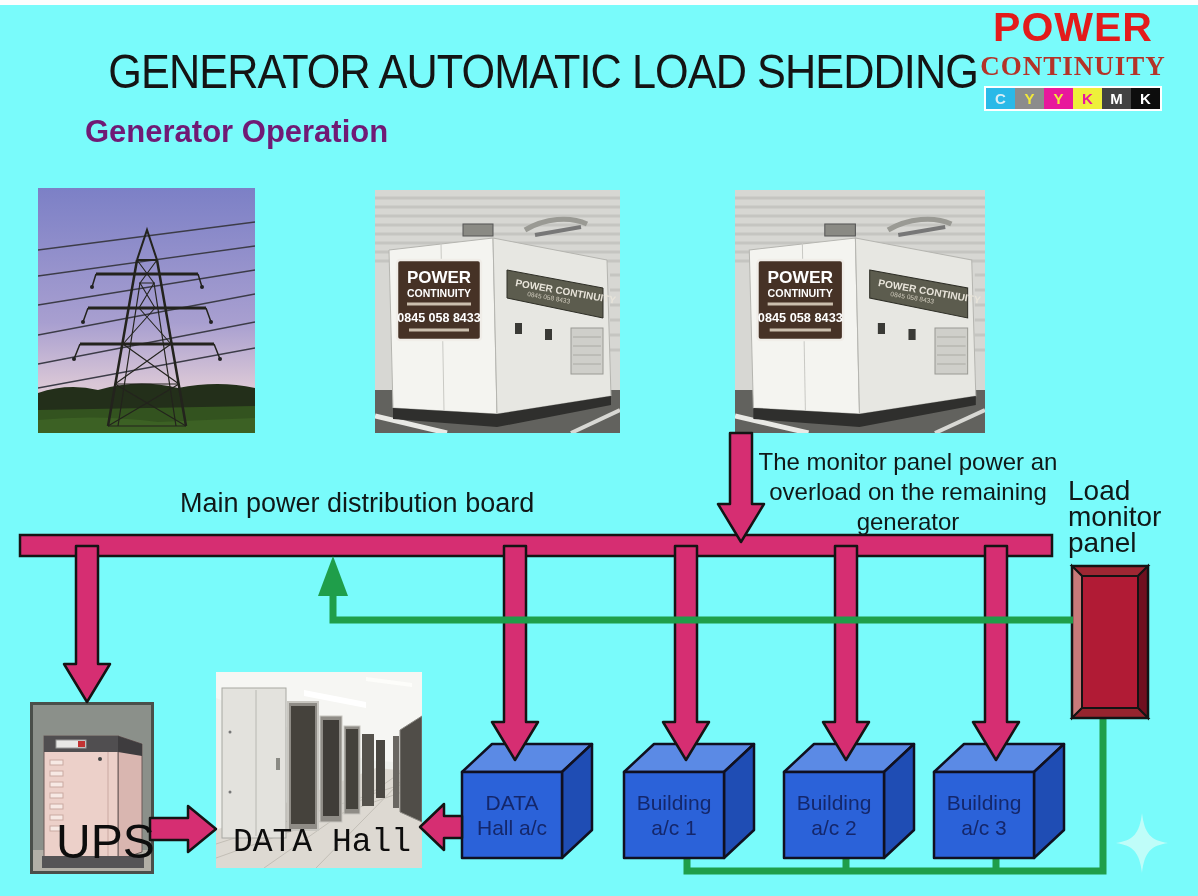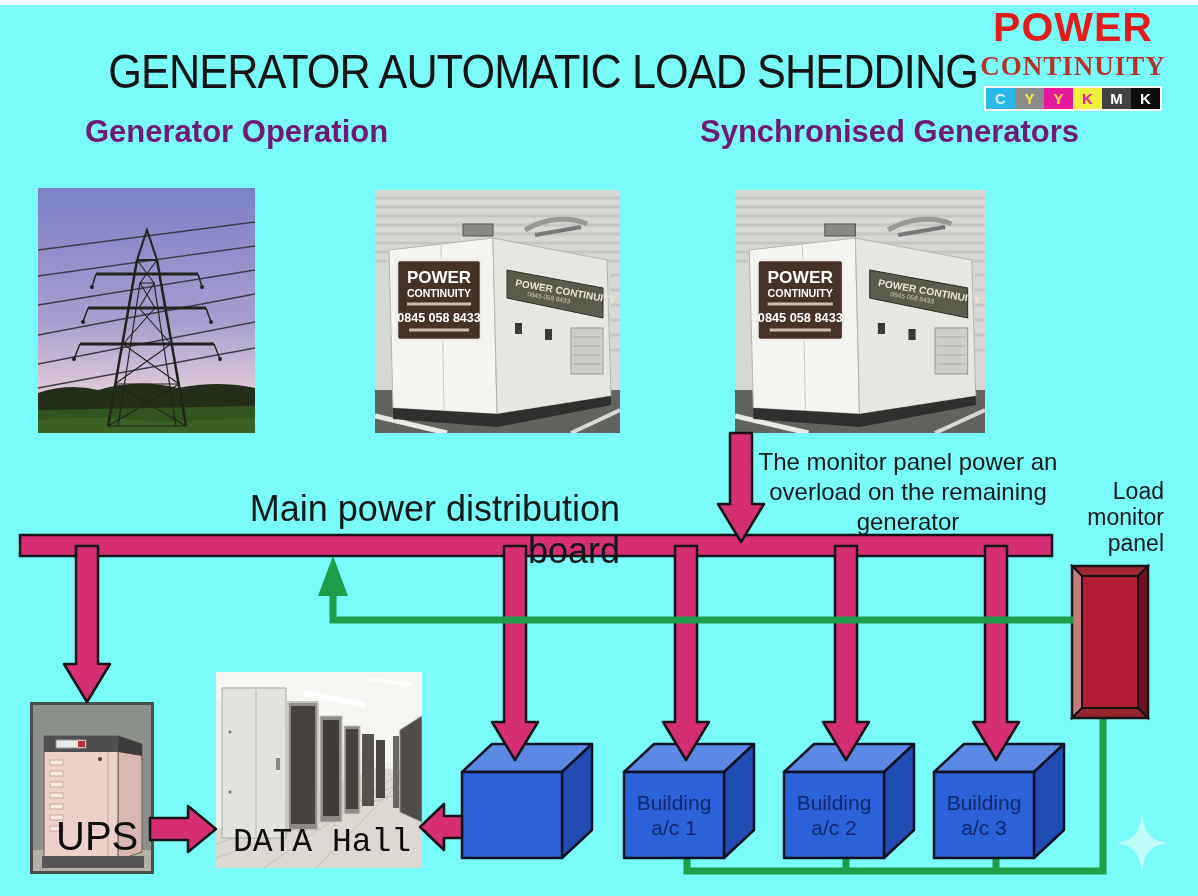--- a/index.html
+++ b/index.html
@@ -15,24 +15,24 @@
   #logo{left:978px;top:6px;width:190px;text-align:center;z-index:3;}
   #logo-power{font-weight:800;font-size:41px;letter-spacing:1px;line-height:1.05;}
   #logo-continuity{font-family:"Liberation Serif",serif;font-weight:700;font-size:27px;
     letter-spacing:1px;margin-top:2px;}
   .cmyk{display:flex;border:2px solid #fff;width:fit-content;margin:4px auto 0;}
   .cmyk span{width:29px;height:21px;display:flex;align-items:center;justify-content:center;
     font-weight:700;font-size:15px;}
   .heading{font-weight:700;font-size:31px;color:#701a75;white-space:nowrap;}
   #h-left{left:85px;top:114px;}
   #h-right{left:700px;top:114px;}
-  #main-board-lbl{left:180px;top:488px;width:440px;text-align:right;font-size:36px;}
+  #main-board-lbl{left:180px;top:488px;width:440px;text-align:left;font-size:27px;}
   #monitor-note{left:746px;top:447px;width:324px;text-align:center;font-size:24px;line-height:30px;}
-  #load-monitor-lbl{left:1068px;top:478px;width:96px;text-align:right;font-size:23px;line-height:26px;}
-  #ups-lbl{left:56px;top:814px;font-size:40px;color:#0d0d0d;text-align:right;}
+  #load-monitor-lbl{left:1068px;top:478px;width:96px;text-align:left;font-size:28px;line-height:26px;}
+  #ups-lbl{left:56px;top:814px;font-size:48px;color:#0d0d0d;text-align:right;}
   #hall-lbl{left:232px;top:824px;width:180px;text-align:center;font-size:33px;color:#0d0d0d;font-family:Liberation Mono, monospace;}
   .box-lbl{width:100px;text-align:center;font-size:21px;line-height:25px;
     white-space:pre-line;z-index:3;}
   
   .photo{z-index:1;}
   .photo svg{display:block;width:100%;height:100%;}
   #overlay{left:0;top:0;z-index:2;}
 </style>
 </head>
 <body>
@@ -208,21 +208,20 @@
       <span style="background-color: rgb(41, 185, 232); color: rgb(216, 238, 246);">C</span>
       <span style="background-color: rgb(140, 140, 140); color: rgb(242, 233, 58);">Y</span>
       <span style="background-color: rgb(232, 24, 156); color: rgb(242, 233, 58);">Y</span>
       <span style="background-color: rgb(238, 240, 58); color: rgb(232, 24, 156);">K</span>
       <span style="background-color: rgb(66, 66, 66); color: rgb(255, 255, 255);">M</span>
       <span style="background-color: rgb(13, 13, 13); color: rgb(255, 255, 255);">K</span>
     </div>
   </div>
 
   <div id="h-left" class="abs heading">Generator Operation</div>
-  <div id="h-right" class="abs heading">Synchronised Generators</div>
 
   <div class="abs photo" style="left:38px;top:188px;width:217px;height:245px;">
     <svg viewBox="0 0 217 245" preserveAspectRatio="none">
         <use href="#pylon-photo"></use>
       </svg>
   </div>
   <div class="abs photo" style="left:375px;top:190px;width:245px;height:243px;">
     <svg viewBox="0 0 245 243" preserveAspectRatio="none">
         <use href="#gen-photo"></use>
       </svg>
@@ -303,19 +302,21 @@
 
     <path transform="translate(1142,843)" d="M0,-30 C2.5,-9 9,-2.5 26,0 C9,2.5 2.5,9 0,30 C-2.5,9 -9,2.5 -26,0 C-9,-2.5 -2.5,-9 0,-30 Z" fill="#c6fdf8" opacity="0.9"></path>
   </svg>
 
   <div id="main-board-lbl" class="abs lbl">Main power distribution board</div>
   <div id="monitor-note" class="abs lbl">The monitor panel power an overload on the remaining generator</div>
   <div id="load-monitor-lbl" class="abs lbl">Load monitor panel</div>
   <div id="ups-lbl" class="abs lbl">UPS</div>
   <div id="hall-lbl" class="abs lbl">DATA Hall</div>
 
+  <div class="abs box-lbl" style="left: 462px; top: 790px; color: rgb(20, 39, 107);">DATA
+Hall a/c</div>
   <div class="abs box-lbl" style="left: 624px; top: 790px; color: rgb(20, 39, 107);">Building
 a/c 1</div>
   <div class="abs box-lbl" style="left: 784px; top: 790px; color: rgb(20, 39, 107);">Building
 a/c 2</div>
   <div class="abs box-lbl" style="left: 934px; top: 790px; color: rgb(20, 39, 107);">Building
 a/c 3</div>
 </div>
 
 </body></html>

